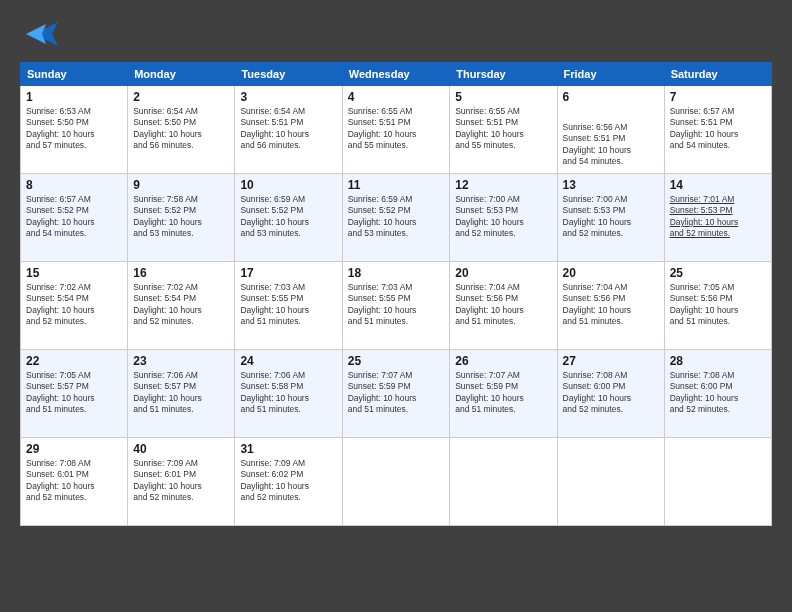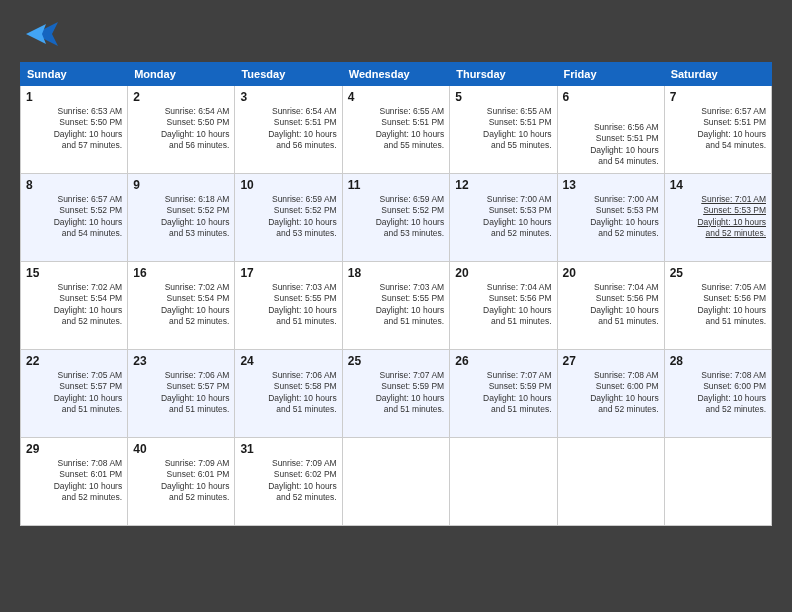--- a/index.html
+++ b/index.html
@@ -71,21 +71,20 @@
       font-size: 12px;
       font-weight: bold;
       color: #1a1a1a;
       display: block;
       margin-bottom: 2px;
     }
     .day-info {
       font-size: 8.5px;
       color: #333;
       line-height: 1.35;
-      text-align: right;
     }
     .empty-cell {
       background: #f5f5f5;
     }
     .row-shade {
       background: #f0f4ff;
     }
     .row-white {
       background: #fff;
     }
@@ -182,21 +181,21 @@
         <tr>
           <td class="row-shade">
             <span class="day-num">8</span>
             <div class="day-info" style="white-space: pre-line;">Sunrise: 6:57 AM
 Sunset: 5:52 PM
 Daylight: 10 hours
 and 54 minutes.</div>
           </td>
           <td class="row-shade">
             <span class="day-num">9</span>
-            <div class="day-info" style="white-space: pre-line;">Sunrise: 6:18 AM
+            <div class="day-info" style="white-space: pre-line;">Sunrise: 7:58 AM
 Sunset: 5:52 PM
 Daylight: 10 hours
 and 53 minutes.</div>
           </td>
           <td class="row-shade">
             <span class="day-num">10</span>
             <div class="day-info" style="white-space: pre-line;">Sunrise: 6:59 AM
 Sunset: 5:52 PM
 Daylight: 10 hours
 and 53 minutes.</div>

